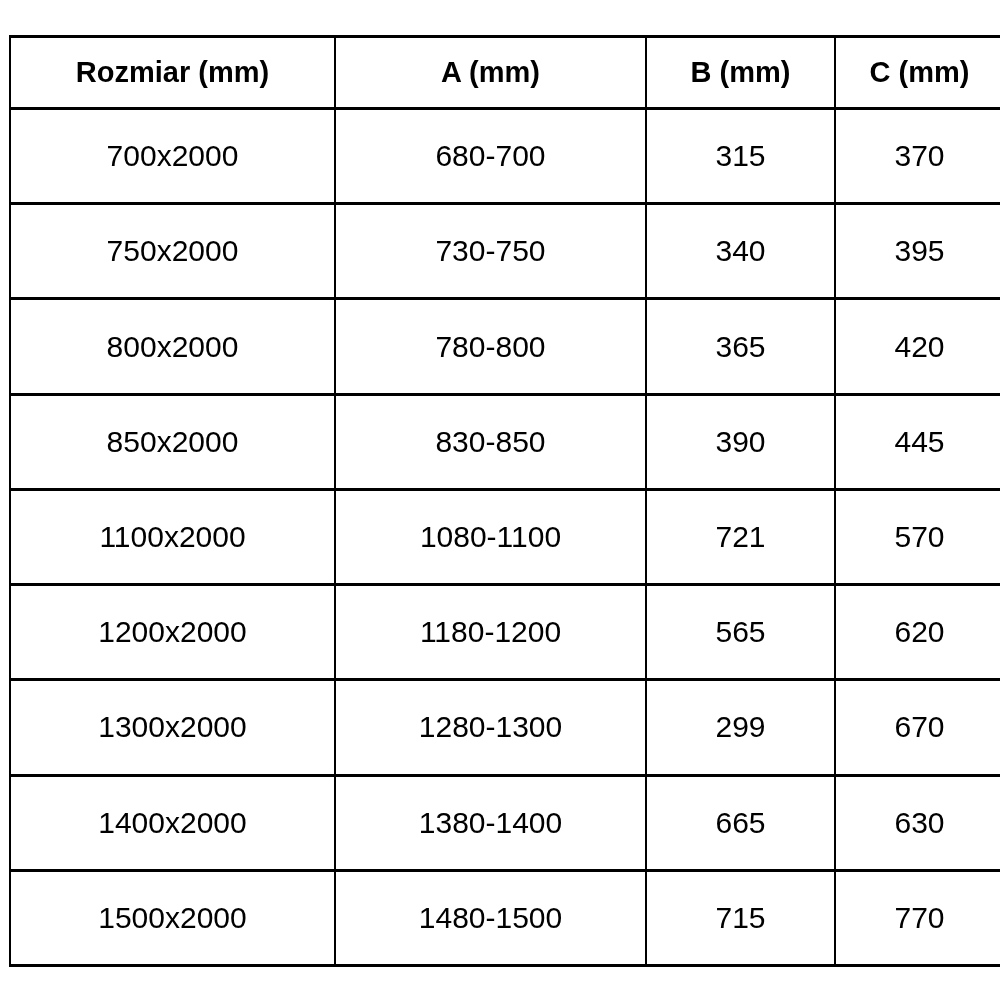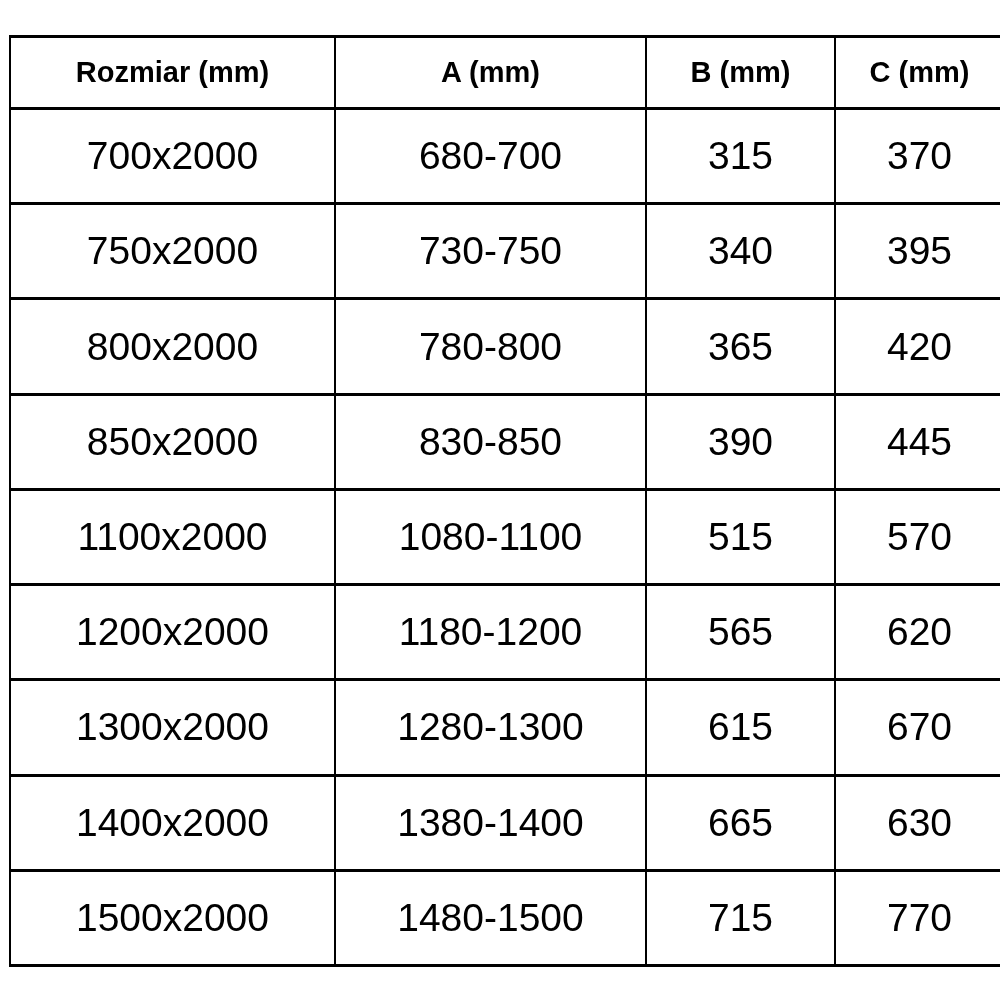--- a/index.html
+++ b/index.html
@@ -34,21 +34,21 @@
     background: #ffffff;
     overflow: hidden;
     white-space: nowrap;
   }
   .size-table th {
     font-size: 29px;
     font-weight: bold;
     height: 72px;
   }
   .size-table td {
-    font-size: 39px;
+    font-size: 30px;
     font-weight: normal;
   }
 </style>
 </head>
 <body>
 
 <div class="table-wrap">
   <table class="size-table">
     <colgroup>
       <col style="width:325px">
@@ -85,33 +85,33 @@
       </tr>
       <tr>
         <td>850x2000</td>
         <td>830-850</td>
         <td>390</td>
         <td>445</td>
       </tr>
       <tr>
         <td>1100x2000</td>
         <td>1080-1100</td>
-        <td>515</td>
+        <td>721</td>
         <td>570</td>
       </tr>
       <tr>
         <td>1200x2000</td>
         <td>1180-1200</td>
         <td>565</td>
         <td>620</td>
       </tr>
       <tr>
         <td>1300x2000</td>
         <td>1280-1300</td>
-        <td>615</td>
+        <td>299</td>
         <td>670</td>
       </tr>
       <tr>
         <td>1400x2000</td>
         <td>1380-1400</td>
         <td>665</td>
         <td>630</td>
       </tr>
       <tr>
         <td>1500x2000</td>

